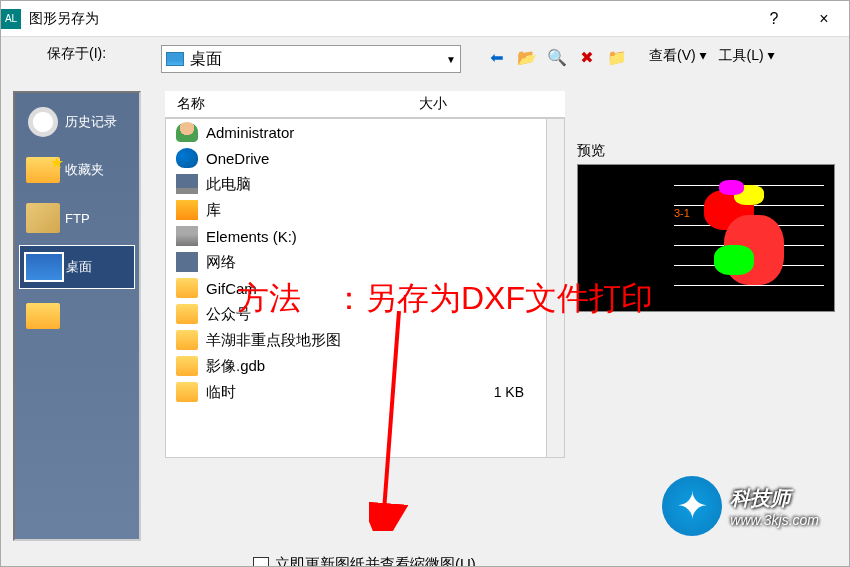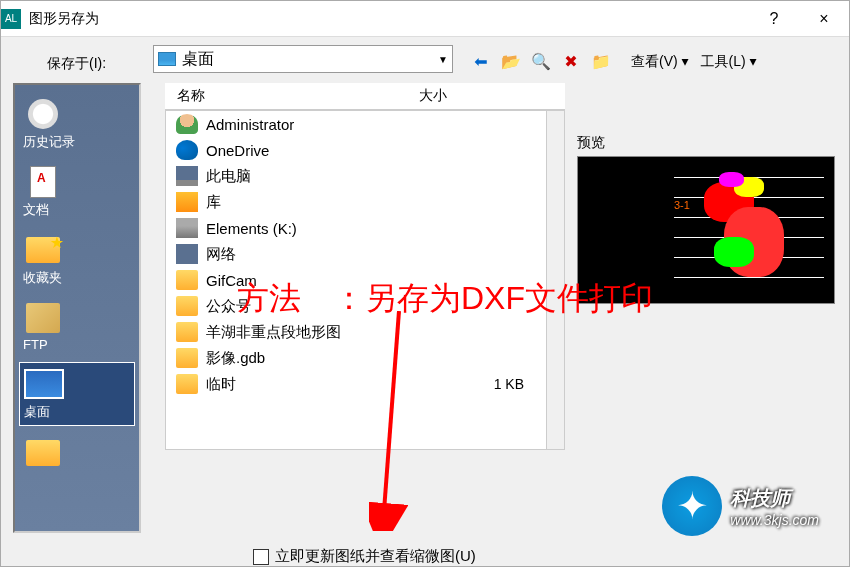--- a/index.html
+++ b/index.html
@@ -4,34 +4,34 @@
   <style>
     * { margin: 0; padding: 0; box-sizing: border-box; font-family: "Microsoft YaHei", SimSun, sans-serif; }
     body { width: 850px; height: 567px; background: #f0f0f0; border: 1px solid #aaa; position: relative; overflow: hidden; }
     
     .titlebar { height: 36px; display: flex; align-items: center; padding: 0 0; background: #fff; border-bottom: 1px solid #ddd; }
     .app-icon { width: 20px; height: 20px; background: #008080; margin-right: 8px; display: flex; align-items: center; justify-content: center; color: #fff; font-size: 10px; }
     .title-text { flex: 1; font-size: 14px; }
     .title-btns { display: flex; gap: 20px; font-size: 16px; padding-right: 10px; }
     .title-btn { cursor: pointer; width: 30px; text-align: center; }
     
-    .save-in-row { display: flex; align-items: flex-end; padding: 8px 10px 10px 46px; gap: 8px; }
+    .save-in-row { display: flex; align-items: flex-start; padding: 8px 10px 18px 46px; gap: 16px; }
     .save-in-label { font-size: 14px; width: 98px; }
     .location-select { flex: 0 0 300px; height: 28px; border: 1px solid #999; background: #fff; display: flex; align-items: center; padding: 0 4px; gap: 6px; }
     .desktop-icon { width: 18px; height: 14px; background: linear-gradient(to bottom, #3a9bdc 60%, #4ab4f0); border: 1px solid #2a7bb0; }
     .dropdown-arrow { margin-left: auto; font-size: 10px; }
     .toolbar-icons { display: flex; gap: 6px; align-items: center; margin-left: 8px; }
     .toolbar-icon { width: 24px; height: 24px; display: flex; align-items: center; justify-content: center; font-size: 16px; cursor: pointer; }
-    .view-tools { display: flex; align-items: center; gap: 4px; font-size: 14px; margin-left: 6px; }
+    .view-tools { display: flex; align-items: center; gap: 4px; font-size: 14px; }
     .view-btn { padding: 2px 4px; }
     
     .main-area { display: flex; height: 450px; }
     
     .left-panel { width: 128px; background: linear-gradient(to bottom, #5a7090, #6a80a0); padding: 8px 4px; display: flex; flex-direction: column; align-items: center; gap: 6px; border: 2px inset #ccc; margin: 0 8px 0 12px; }
-    .left-item { display: flex; flex-direction: column; align-items: flex-start; gap: 2px; color: #fff; font-size: 13px; padding: 4px; width: 100%; cursor: pointer; }
+    .left-item { display: flex; flex-direction: row; align-items: center; gap: 2px; color: #fff; font-size: 13px; padding: 4px; width: 100%; cursor: pointer; }
     .left-item.selected { background: #2a4a7a; border: 1px solid #fff; }
     .left-icon { width: 40px; height: 34px; display: flex; align-items: center; justify-content: center; font-size: 24px; }
     .clock-icon { background: radial-gradient(circle, #fff 45%, #ddd 50%); border-radius: 50%; width: 30px; height: 30px; position: relative; }
     .doc-icon { width: 26px; height: 32px; background: #fff; border: 1px solid #888; position: relative; }
     .doc-icon::before { content: 'A'; position: absolute; top: 4px; left: 6px; color: #d00; font-weight: bold; font-size: 12px; }
     .folder-icon-y { width: 34px; height: 26px; background: linear-gradient(to bottom, #ffd966, #ffb030); border-radius: 2px; position: relative; }
     .ftp-icon { width: 34px; height: 30px; background: linear-gradient(135deg, #e8c878, #d4a850); border-radius: 2px; }
     .desktop-icon-lg { width: 42px; height: 30px; background: linear-gradient(to bottom, #2a6bc0, #3a8be0); border: 2px solid #fff; }
     
     .file-area { flex: 1; display: flex; flex-direction: column; padding-left: 16px; }
@@ -104,26 +104,20 @@
   </div>
 </div>
 
 <div class="main-area">
   <div class="left-panel">
     <div class="left-item">
       <div class="left-icon">
           <div class="clock-icon"></div>
         </div>
       <span>历史记录</span>
-    </div>
-    <div class="left-item">
-      <div class="left-icon">
-          <div class="doc-icon"></div>
-        </div>
-      <span>文档</span>
     </div>
     <div class="left-item">
       <div class="left-icon">
           <div class="folder-icon-y" style="position:relative">
             <span style="position:absolute;right:-4px;top:-4px;color:#ffcc00;font-size:16px">★</span>
           </div>
         </div>
       <span>收藏夹</span>
     </div>
     <div class="left-item">

